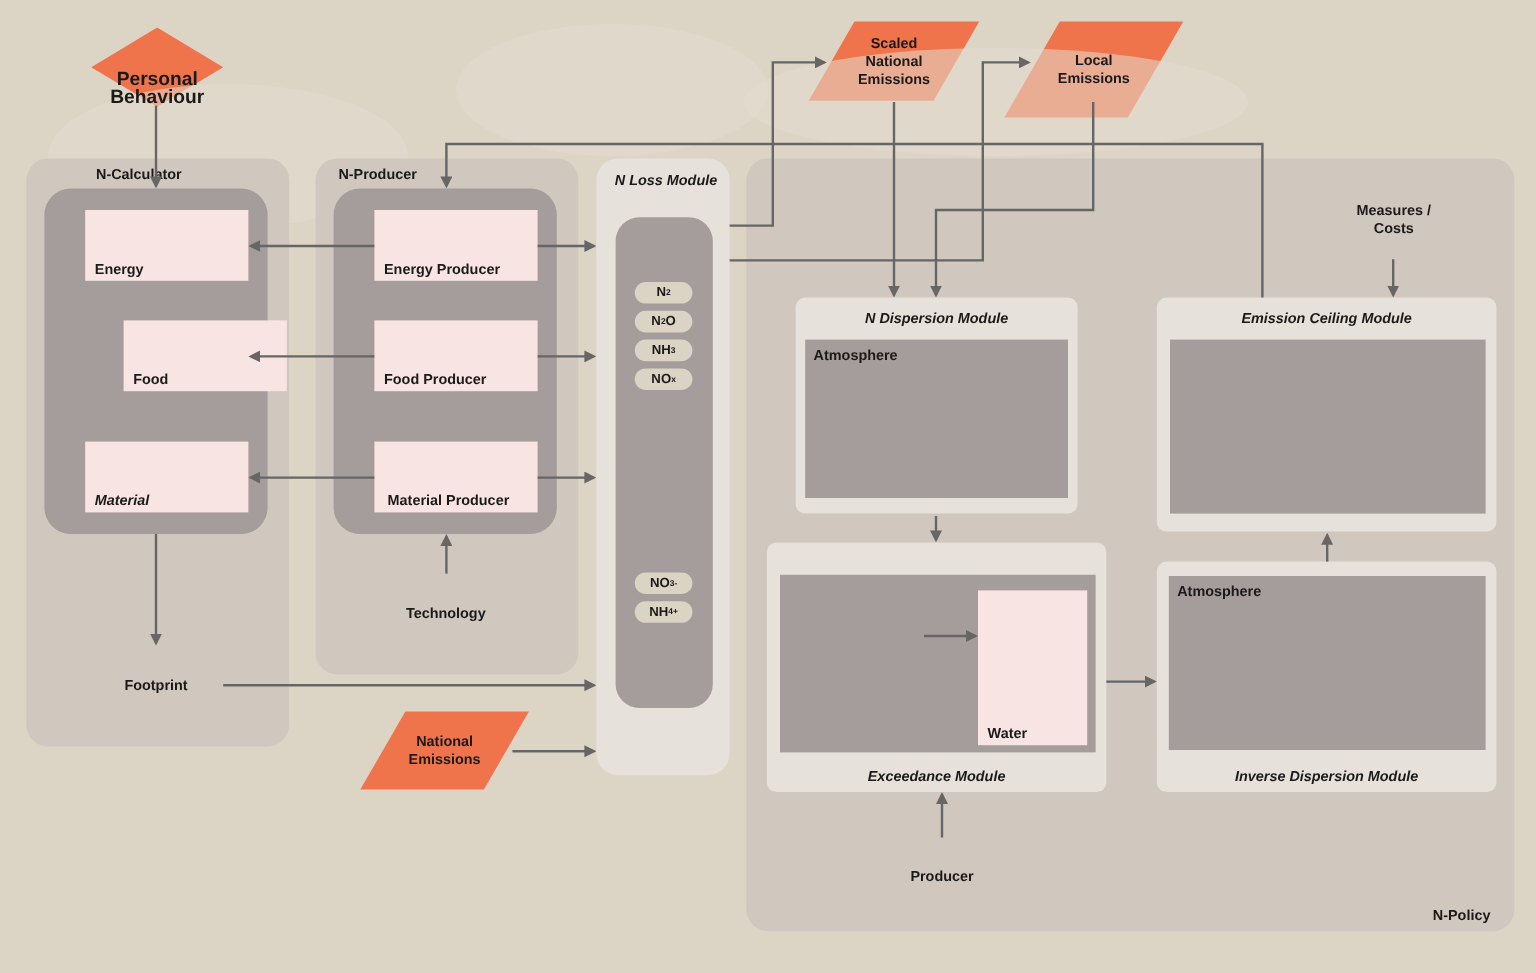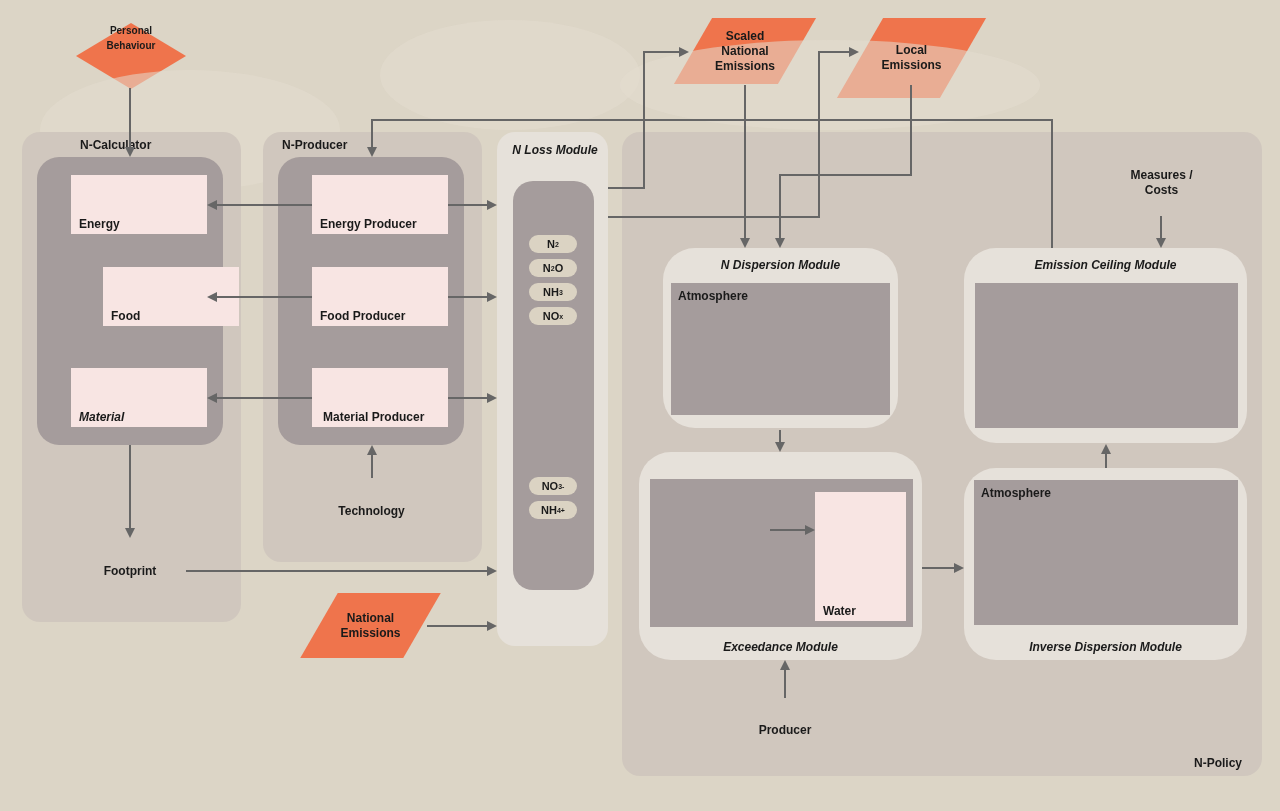--- a/index.html
+++ b/index.html
@@ -9,30 +9,30 @@
     font-family: "Liberation Sans", sans-serif;
     font-weight: bold;
     color: #1a1a1a;
   }
   .panel { position: absolute; background: #d0c7be; border-radius: 18px; }
   .panel.light { background: #e6e1da; }
   .inner { position: absolute; background: #a59c9c; border-radius: 22px; }
   .box { position: absolute; background: #f8e5e3; }
   .box span { position: absolute; left: 8px; bottom: 3px; font-size: 12px; }
   .grey { position: absolute; background: #a59c9c; }
-  .module { position: absolute; background: #e6e1da; border-radius: 32px; }
+  .module { position: absolute; background: #e6e1da; border-radius: 8px; }
   .mtitle { position: absolute; left: 0; right: 0; text-align: center; font-style: italic; font-size: 12px; }
   .plabel { position: absolute; font-size: 12px; }
   .para { position: absolute; display: flex; align-items: center; justify-content: center; text-align: center; font-size: 12px; line-height: 15px; }
   .para::before {
     content: ""; position: absolute; inset: 0; background: #ef744c;
     transform: skewX(-30deg); z-index: -1;
   }
   .para span { position: relative; white-space: pre-line; }
-  .diamond { position: absolute; display: flex; align-items: flex-start; justify-content: center; text-align: center; font-size: 10px; line-height: 15px; }
+  .diamond { position: absolute; display: flex; align-items: flex-end; justify-content: center; text-align: center; font-size: 16px; line-height: 15px; }
   .pill { position: absolute; left: 16px; width: 48px; height: 18px; border-radius: 9px; background: #dbd3c3; font-size: 11px; display: flex; align-items: center; justify-content: center; }
   .pill sub, .pill sup { font-size: 7px; }
   svg.conn { position: absolute; left: 0; top: 0; pointer-events: none; }
   .blob { position: absolute; background: #e3ddd0; border-radius: 50%; opacity: 0.55; }
 </style>
 </head>
 <body>
 
 <div class="blob" style="left:40px;top:70px;width:300px;height:120px;"></div>
 <div class="blob" style="left:380px;top:20px;width:260px;height:110px;"></div>

